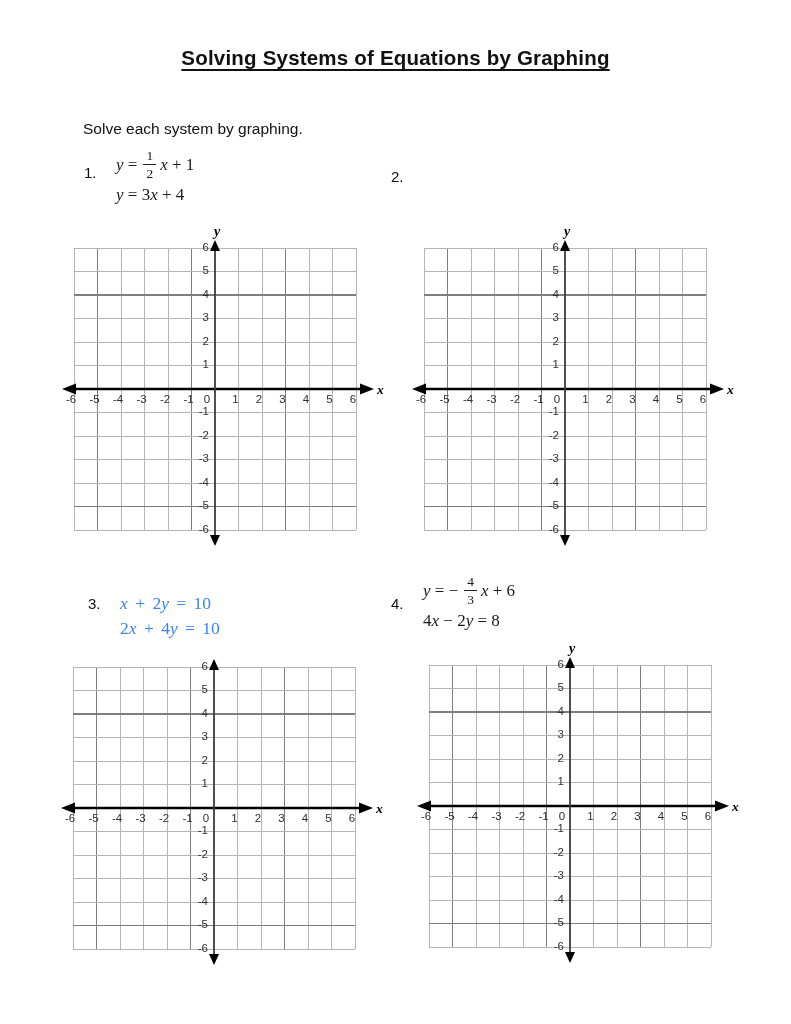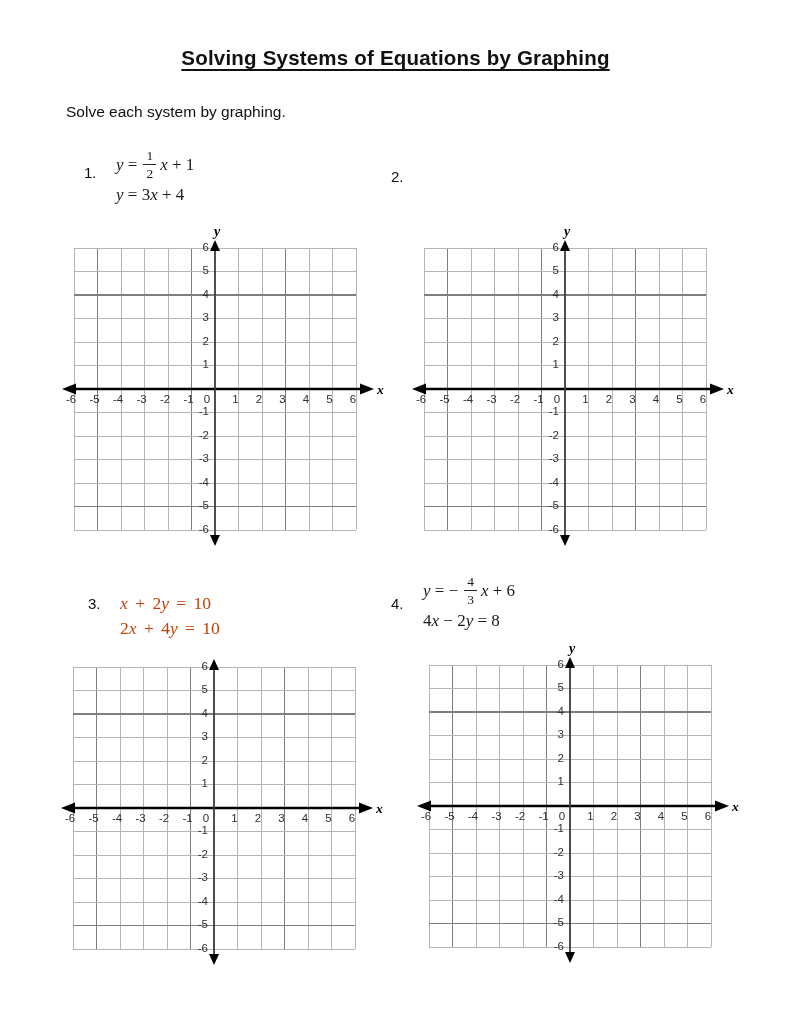--- a/index.html
+++ b/index.html
@@ -5,35 +5,35 @@
   html,body{margin:0;padding:0;background:#ffffff;}
   body{width:791px;height:1024px;position:relative;overflow:hidden;
        font-family:"Liberation Sans",sans-serif;color:#111;}
 
   .sheet{position:absolute;left:0;top:0;width:791px;height:748px;background:#fff;}
 
   .title{position:absolute;left:0;right:0;top:46px;margin:0;text-align:center;
          font-size:20.5px;font-weight:bold;letter-spacing:.2px;
          text-decoration:underline;text-decoration-thickness:2px;text-underline-offset:4px;}
 
-  .instruction{position:absolute;left:66px;top:103px;margin:0;font-size:15.5px;}
+  .instruction{position:absolute;left:66px;top:103px;margin:17px;font-size:15.5px;}
 
   .problem{position:absolute;display:flex;}
   .pnum{font-size:15px;width:18px;margin-right:14px;flex:0 0 auto;}
   .eqs{display:flex;flex-direction:column;gap:3px;
        font-family:"Liberation Serif",serif;font-size:17px;color:#1b1b1b;}
   .eq{display:flex;align-items:center;white-space:pre;min-height:22px;}
   .eq i{font-style:italic;}
 
   .p1{left:84px;top:148px;}  .p1 .pnum{margin-top:16px;}
   .p2{left:391px;top:150px;} .p2 .pnum{margin-top:18px;}
   .p3{left:88px;top:592px;}  .p3 .pnum{margin-top:3px;}
   .p4{left:391px;top:574px;} .p4 .pnum{margin-top:21px;}
 
-  .p3 .eqs{color:#c2410c;font-size:17.5px;word-spacing:3px;}
+  .p3 .eqs{color:#3b82f6;font-size:17.5px;word-spacing:3px;}
 
   .frac{display:inline-flex;flex-direction:column;align-items:center;
         font-size:13.5px;line-height:1.12;margin:0 4px 0 6px;font-style:normal;}
   .frac .fnum{padding:0 3px 1px;border-bottom:1.4px solid #222;}
   .frac .fden{padding:1px 3px 0;}
 
   .graph{position:absolute;width:336px;height:336px;}
   .g0{left:62px;top:224px;}
   .g1{left:412px;top:224px;}
   .g2{left:61px;top:643px;}

